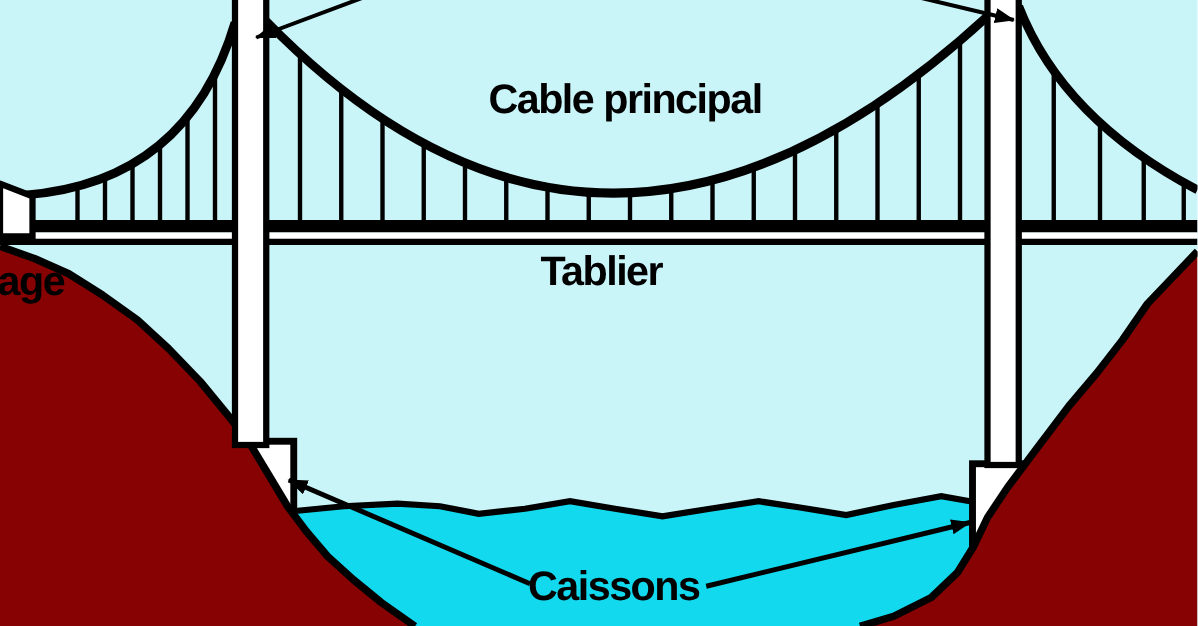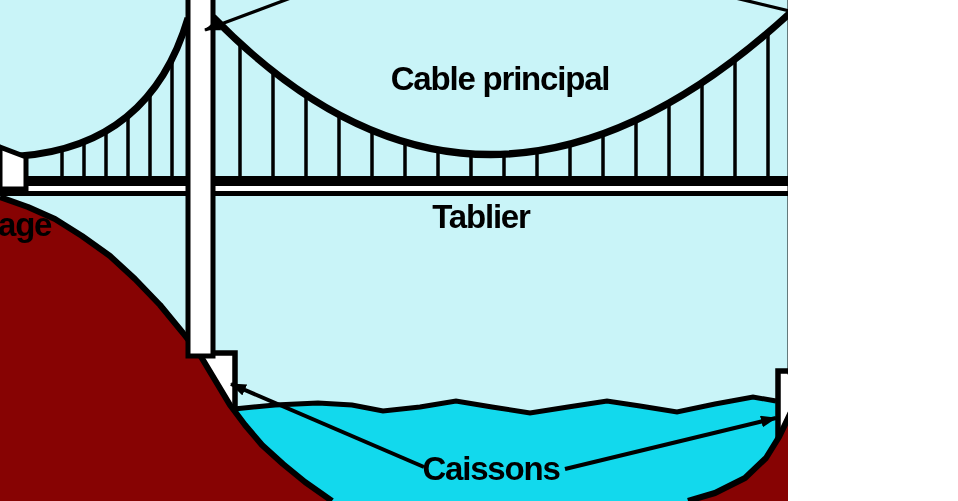--- a/index.html
+++ b/index.html
@@ -1,16 +1,16 @@
 <!DOCTYPE html>
 <html><head>
 <meta charset="utf-8">
 <style>
   html,body{margin:0;padding:0;background:#fff;}
-  .stage{width:788px;height:501px;position:relative;overflow:hidden;}
+  .stage{width:958px;height:501px;position:relative;overflow:hidden;}
   svg{display:block;}
   .outline{stroke:#000;}
   .lbl{font-family:"Liberation Sans",sans-serif;font-weight:bold;font-size:33px;
        letter-spacing:-1.2px;fill:#000;}
   .thinline{stroke:#000;fill:none;}
 </style>
 </head>
 <body>
 
 <div class="stage">

